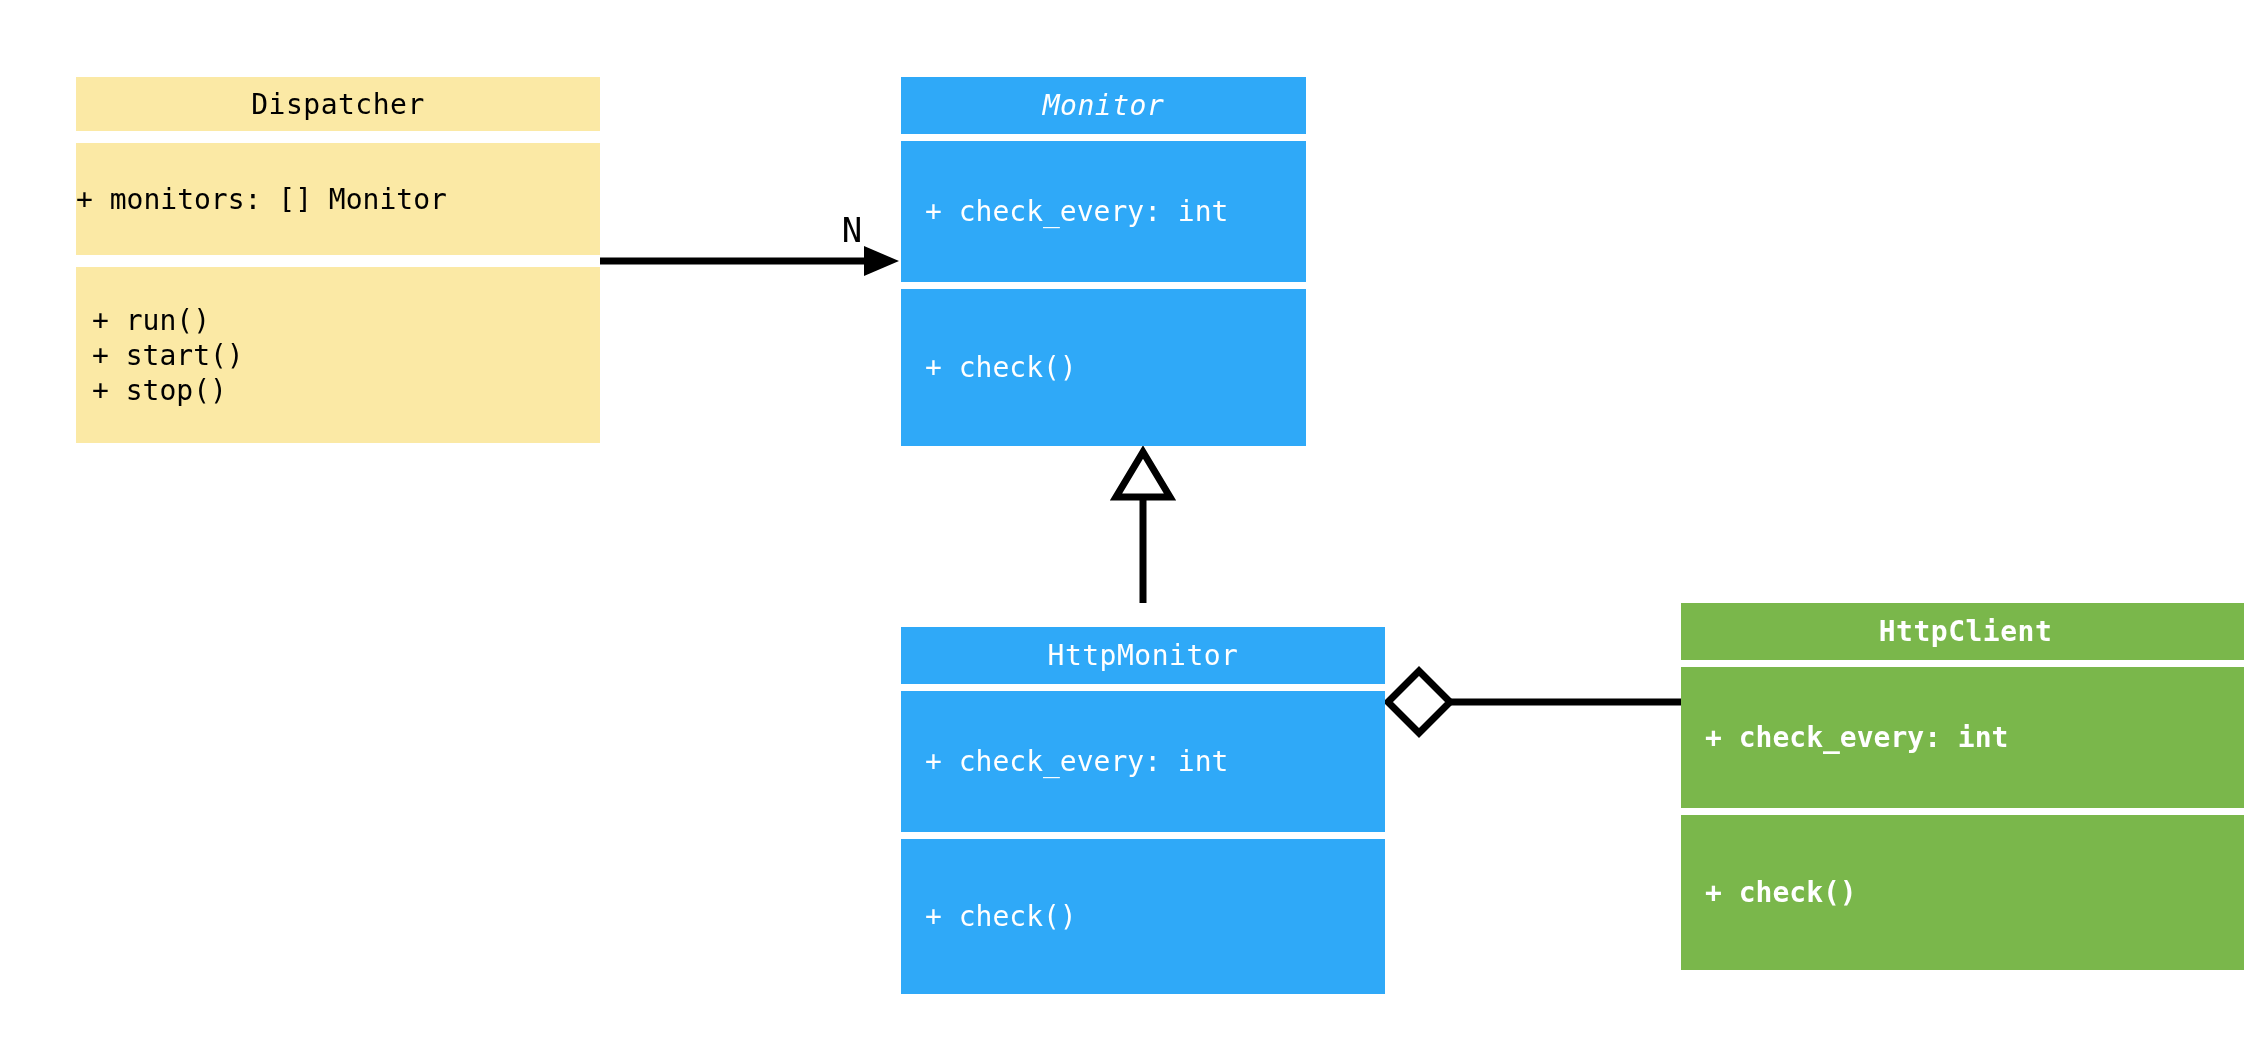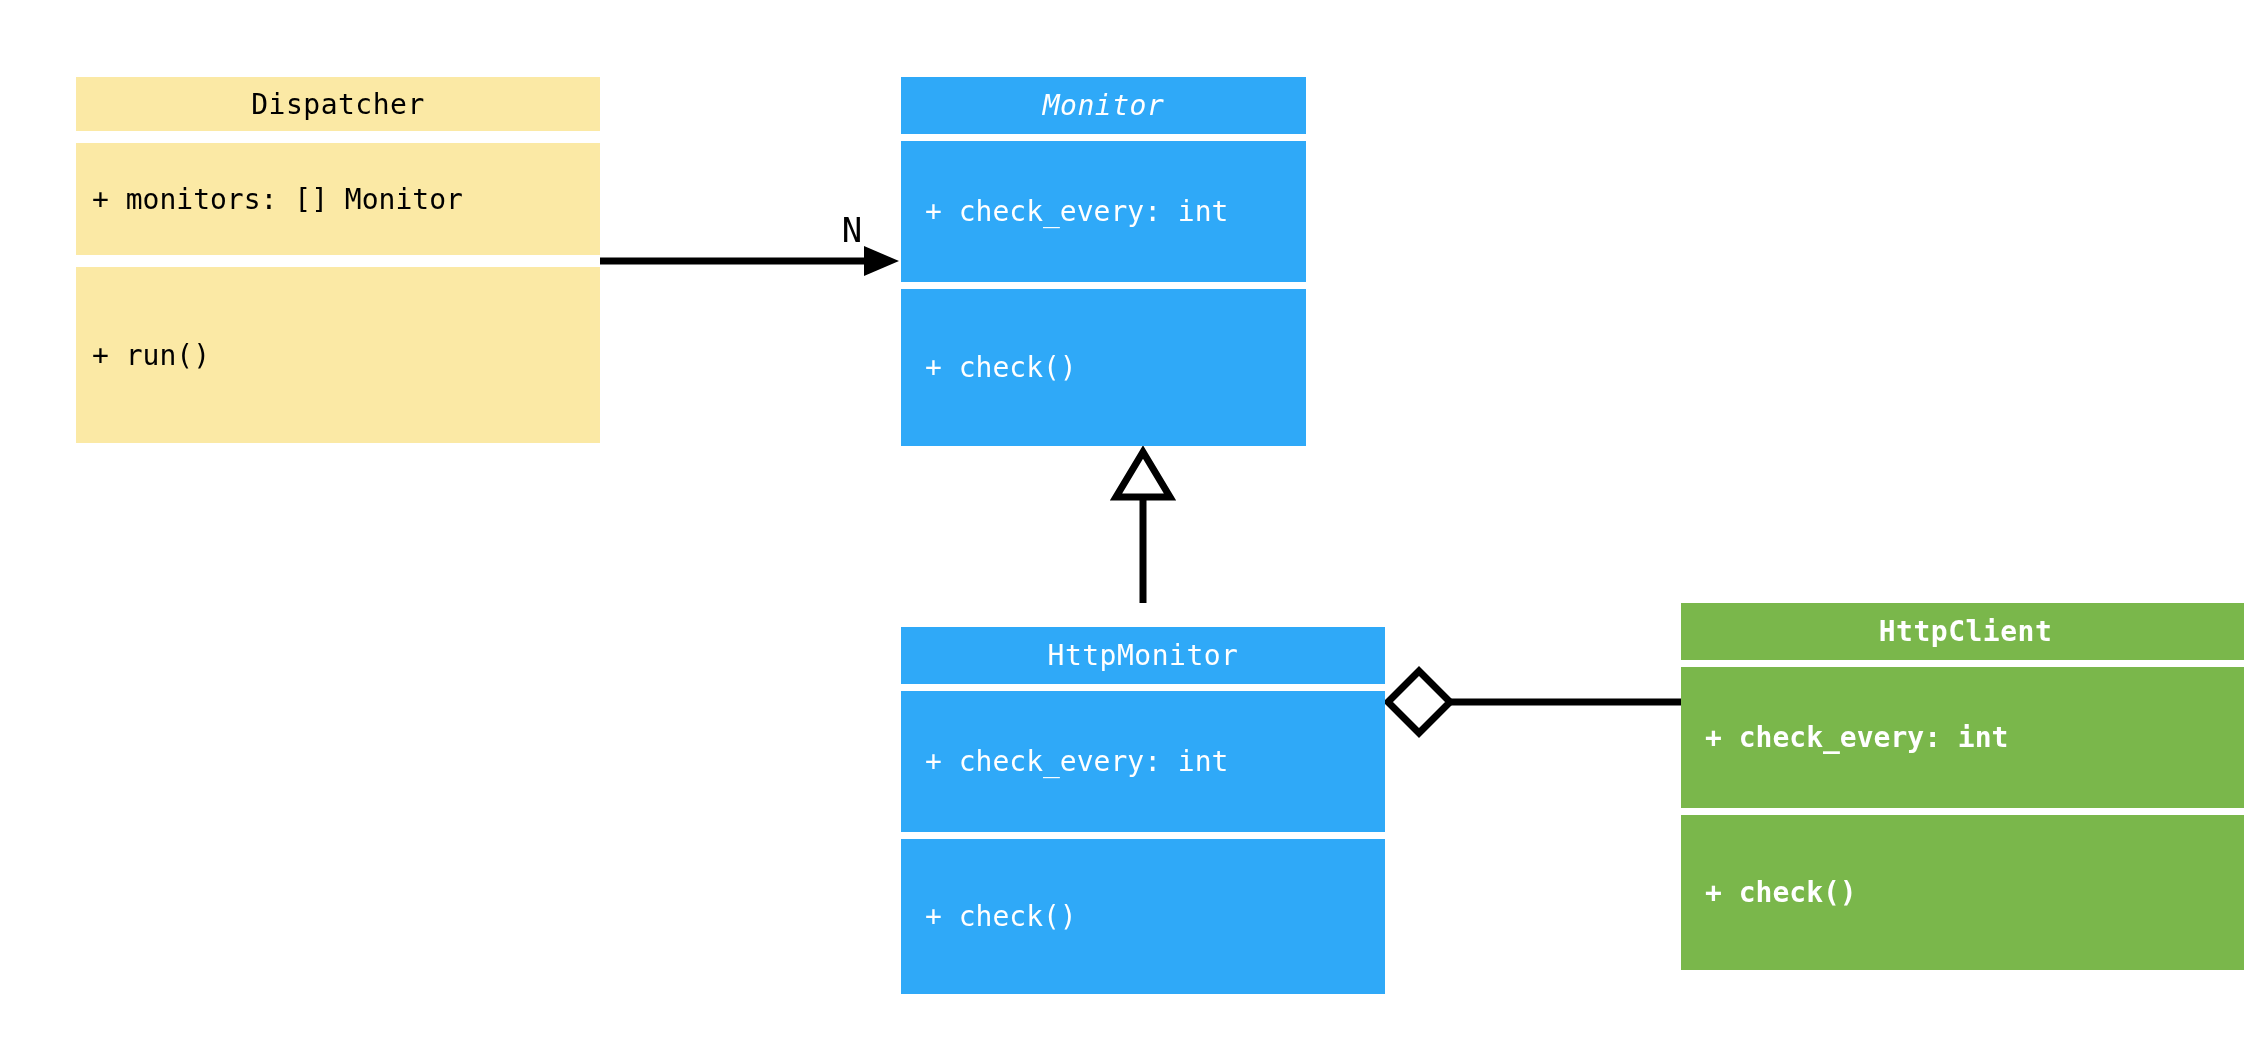--- a/index.html
+++ b/index.html
@@ -46,21 +46,21 @@
     font-style: italic;
   }
   .member-line {
     font-size: 28px;
     line-height: 35px;
     white-space: pre;
   }
   
   #box-dispatcher { left: 76px; top: 77px; width: 524px; height: 366px; gap: 12px; }
   #box-dispatcher .title   { height: 56px; }
-  #box-dispatcher .attrs   { height: 115px; padding-left: 16px; }
+  #box-dispatcher .attrs   { height: 115px; padding-left: 0; }
   #box-dispatcher .methods { height: 181px; padding-left: 16px; }
   
   #box-monitor { left: 901px; top: 77px; width: 405px; height: 369px; }
   #box-monitor .title   { height: 57px; }
   #box-monitor .attrs   { height: 141px; padding-left: 24px; }
   #box-monitor .methods { height: 157px; padding-left: 24px; }
   
   #box-httpmonitor { left: 901px; top: 627px; width: 484px; height: 367px; }
   #box-httpmonitor .title   { height: 57px; }
   #box-httpmonitor .attrs   { height: 141px; padding-left: 24px; }
@@ -106,20 +106,22 @@
 
   <div class="multiplicity-label">N</div>
 
   <div class="class-box" id="box-dispatcher">
     <div class="sect title" style="background: rgb(251, 233, 165); color: rgb(0, 0, 0);">Dispatcher</div>
     <div class="sect attrs" style="background: rgb(251, 233, 165); color: rgb(0, 0, 0);">
       <div class="member-line">+ monitors: [] Monitor</div>
     </div>
     <div class="sect methods" style="background: rgb(251, 233, 165); color: rgb(0, 0, 0);">
       <div class="member-line">+ run()</div>
+      <div class="member-line">+ start()</div>
+      <div class="member-line">+ stop()</div>
     </div>
   </div>
 
   <div class="class-box" id="box-monitor">
     <div class="sect title italic" style="background: rgb(47, 169, 248); color: rgb(255, 255, 255);">Monitor</div>
     <div class="sect attrs" style="background: rgb(47, 169, 248); color: rgb(255, 255, 255);">
       <div class="member-line">+ check_every: int</div>
     </div>
     <div class="sect methods" style="background: rgb(47, 169, 248); color: rgb(255, 255, 255);">
       <div class="member-line">+ check()</div>

